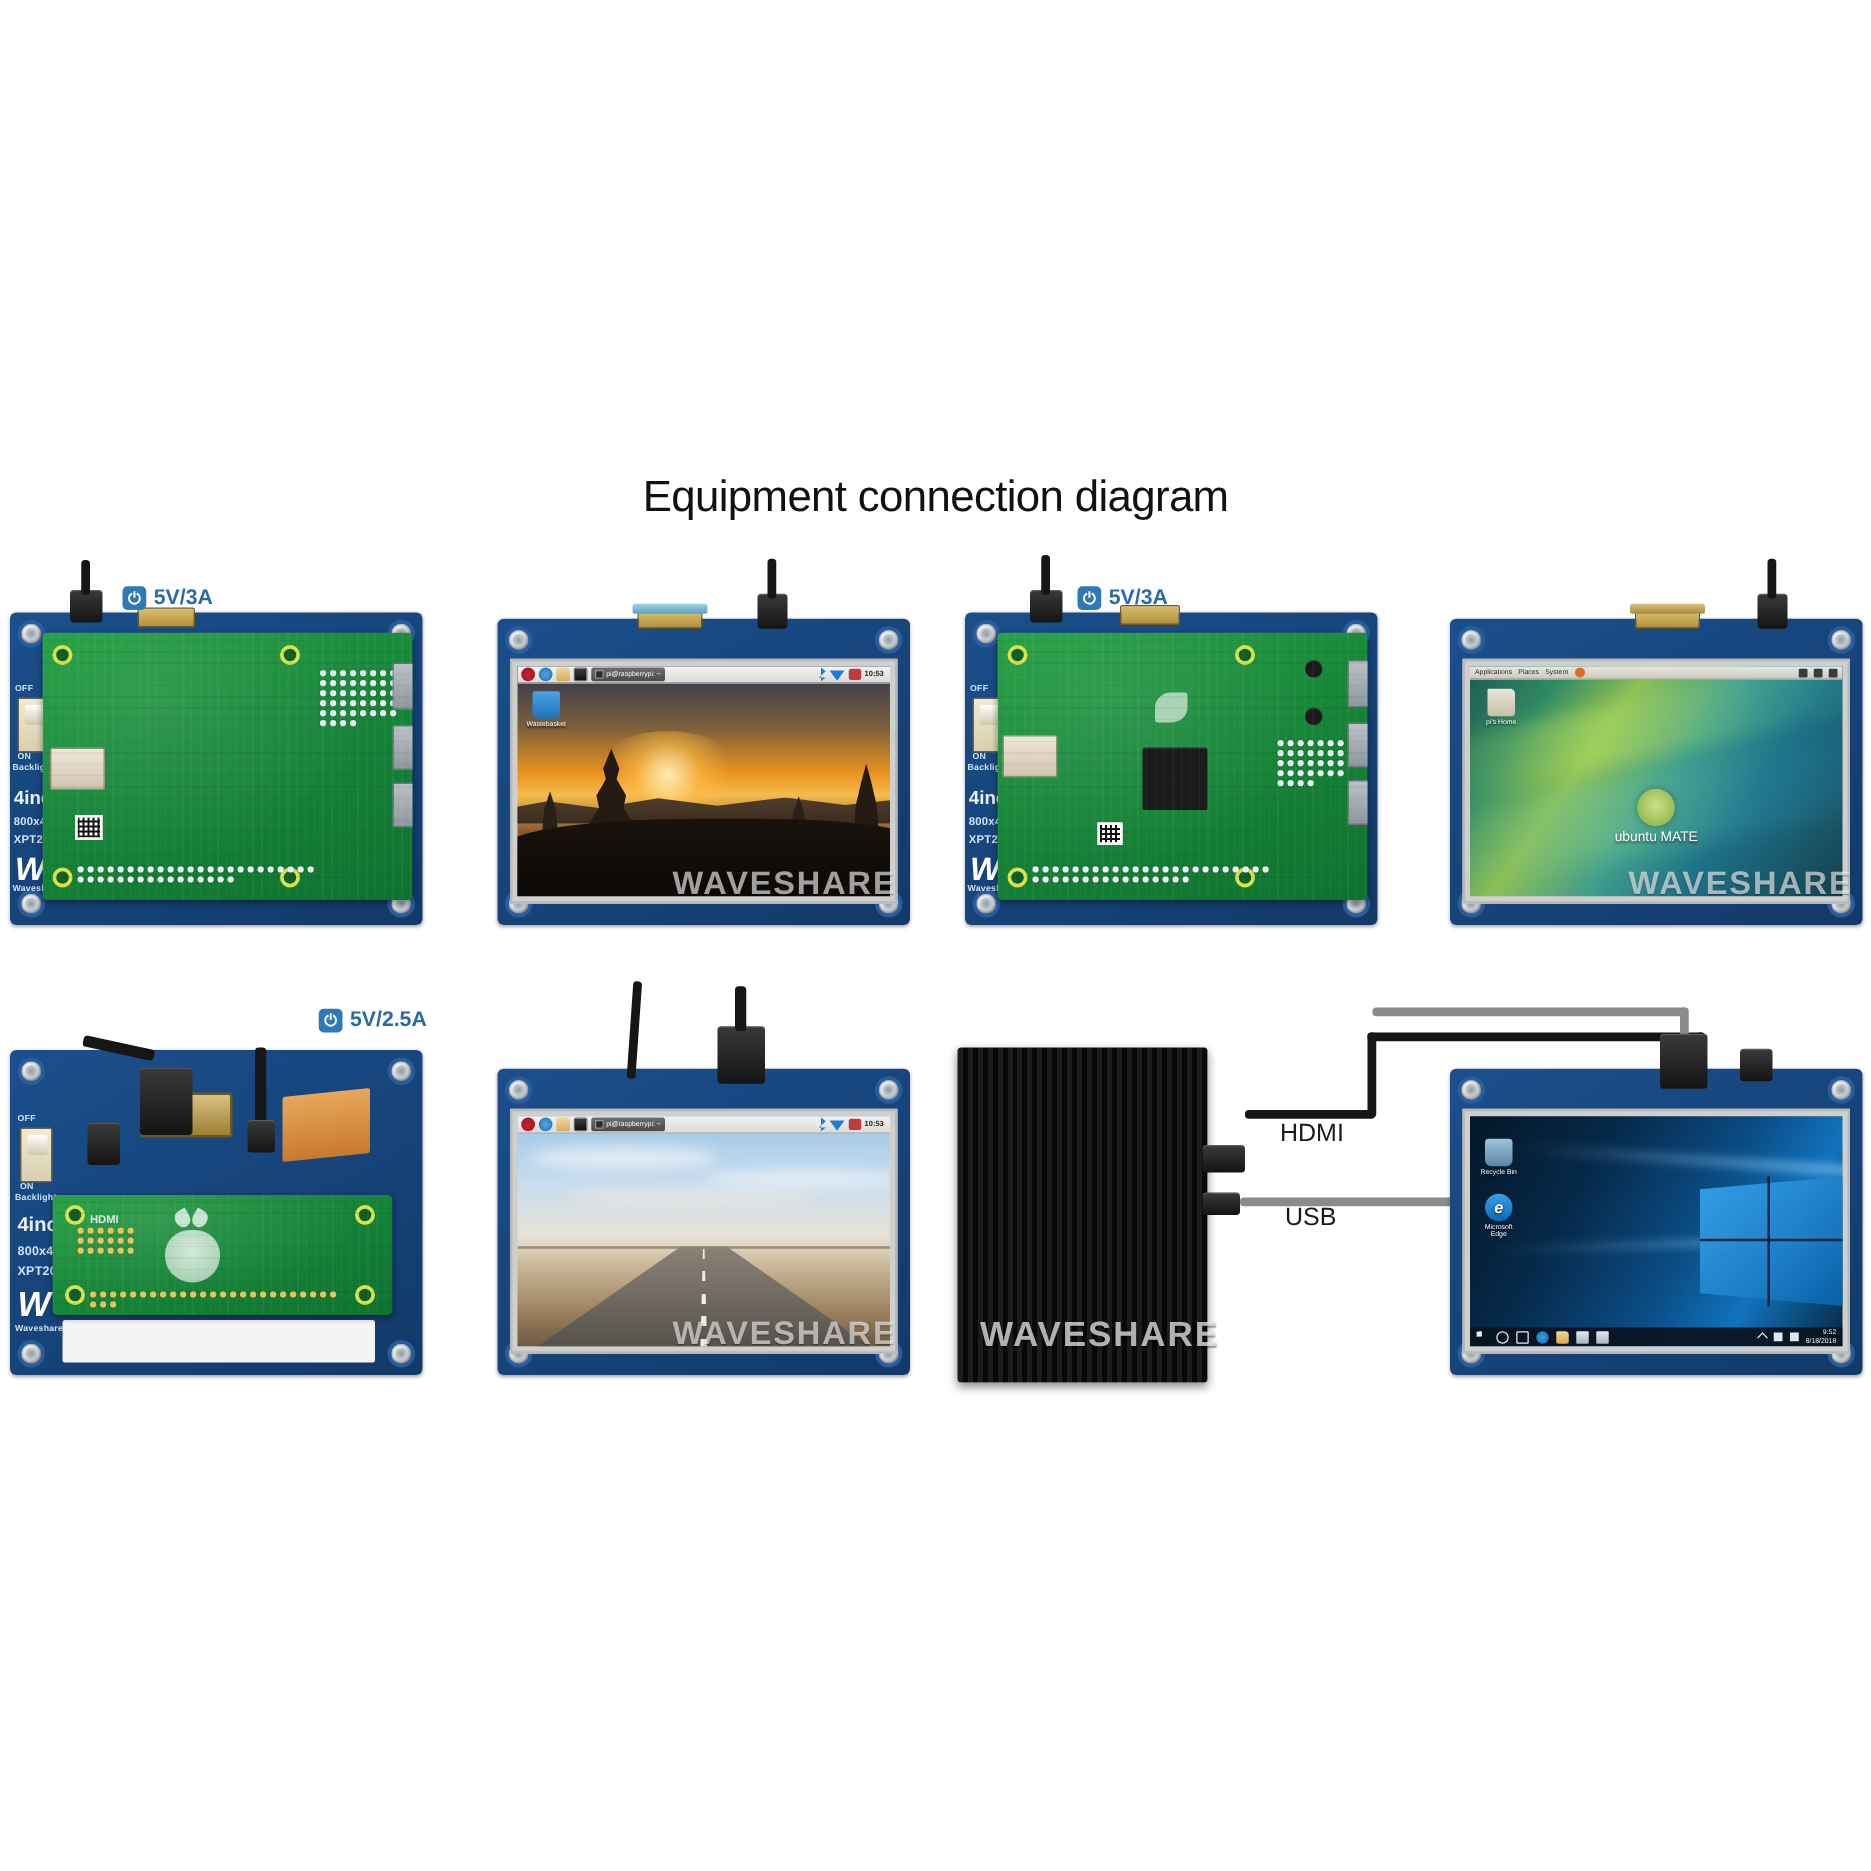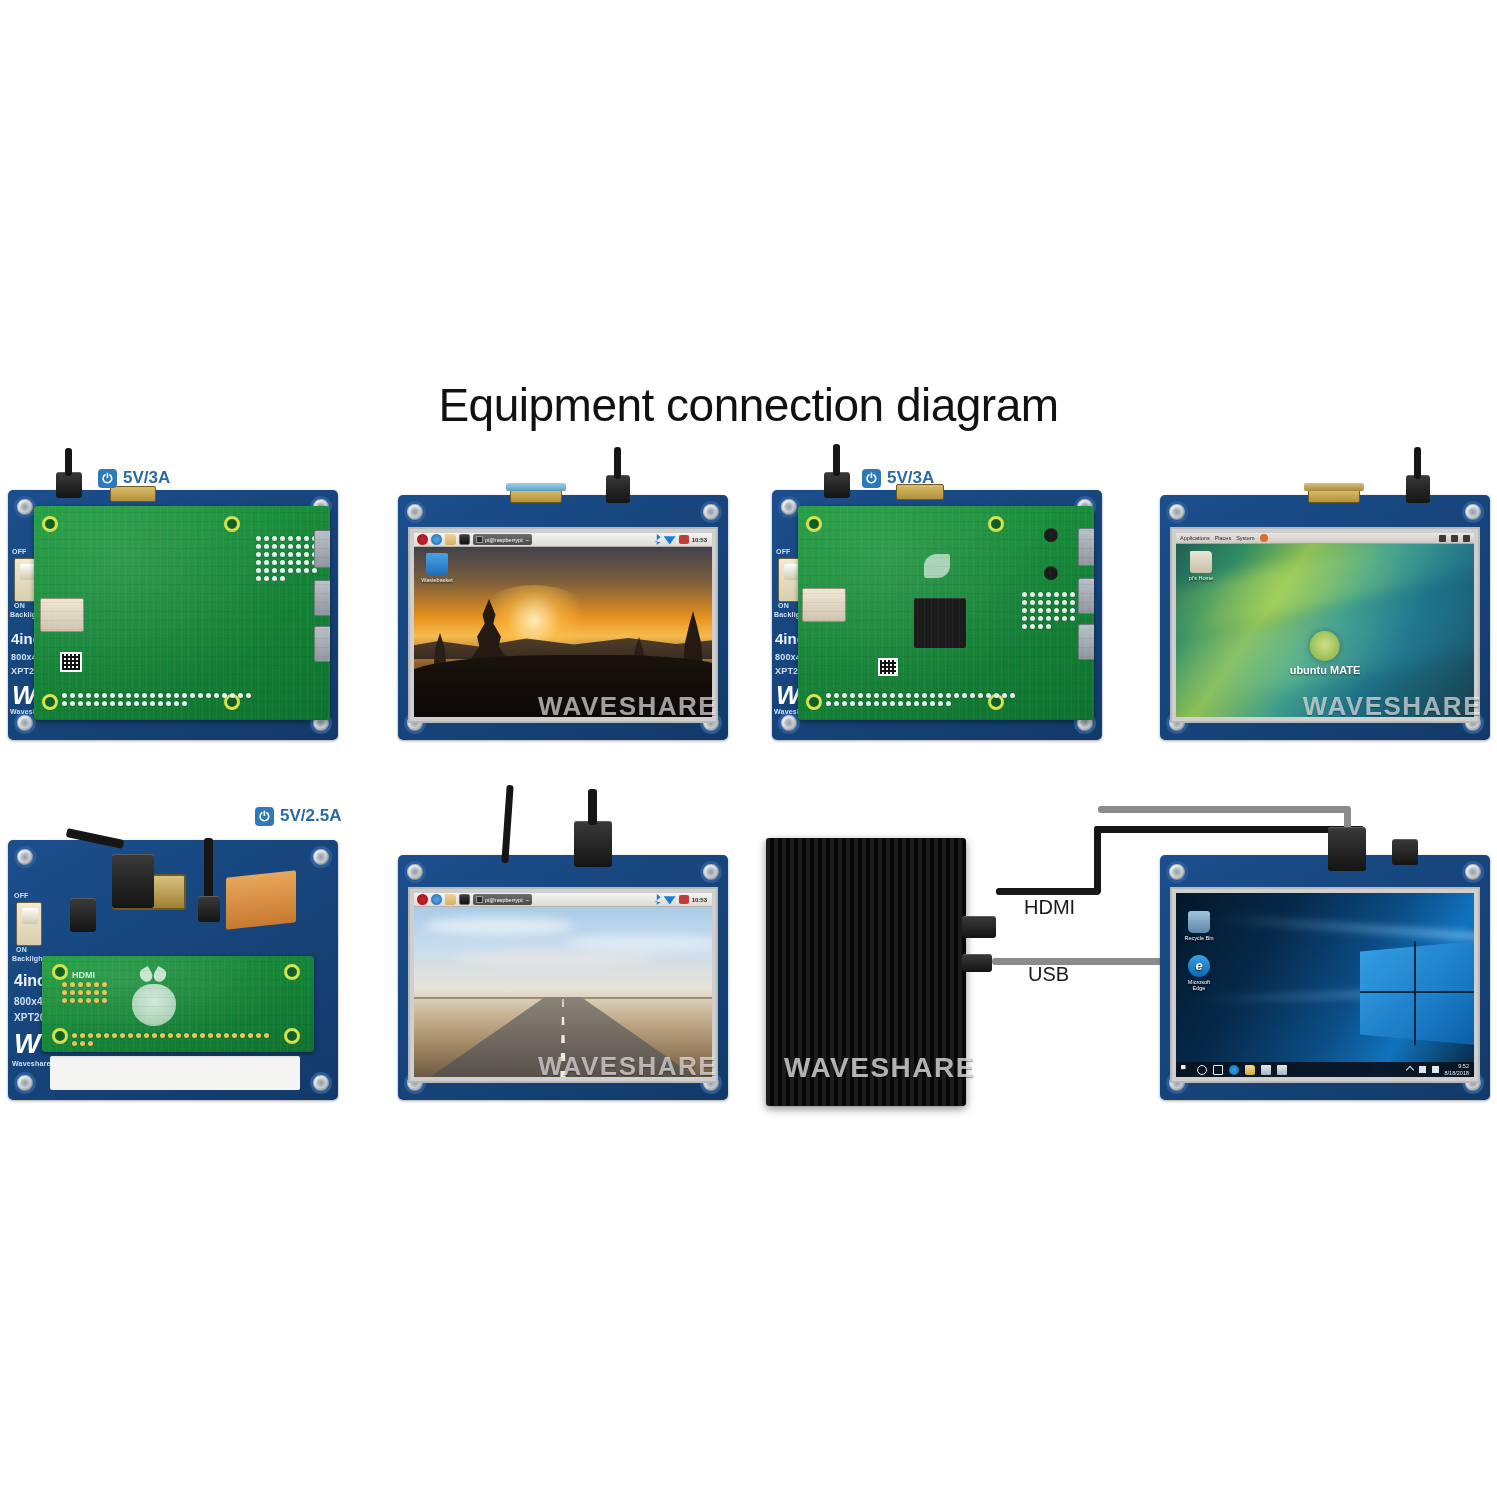--- a/index.html
+++ b/index.html
@@ -9,21 +9,21 @@
     font-family: "Liberation Sans", sans-serif;
     overflow: hidden;
     position: relative;
   }
 
   
   #title {
     position: absolute;
     left: 0; top: 378px; width: 1497px;
     text-align: center;
-    font-size: 46px;
+    font-size: 35px;
     font-weight: 400;
     color: #111;
     letter-spacing: -0.5px;
     font-family: "Liberation Sans", sans-serif;
   }
 
   
   .panel { position: absolute; }
 
   
@@ -535,21 +535,21 @@
     <div class="corner-screw" style="left:6px;bottom:6px;"></div>
     <div class="corner-screw" style="right:6px;bottom:6px;"></div>
 
     <div class="screenwrap" style="left:10px;top:32px;width:310px;height:196px;">
       <div class="screen" style="background:linear-gradient(125deg,#1f5a52 0%,#2f8a63 18%,#8fbf52 34%,#3f9e8c 52%,#1d6f86 70%,#16414f 100%);">
         <div style="position:absolute;left:-40px;top:18px;width:420px;height:48px;background:linear-gradient(90deg,rgba(160,210,90,.0),rgba(175,220,100,.55),rgba(90,190,160,.2),rgba(0,0,0,0));transform:rotate(-13deg);filter:blur(7px);"></div>
         <div style="position:absolute;left:-40px;top:82px;width:420px;height:60px;background:linear-gradient(90deg,rgba(60,170,170,.0),rgba(120,200,150,.45),rgba(40,140,170,.3),rgba(0,0,0,0));transform:rotate(-10deg);filter:blur(9px);"></div>
 
         <div style="position:absolute;left:50%;top:98px;transform:translateX(-50%);text-align:center;">
           <div style="width:30px;height:30px;margin:0 auto 3px;border-radius:50%;background:radial-gradient(circle at 50% 45%,#cfe08a,#7fae3b);box-shadow:0 0 6px rgba(0,0,0,.3);"></div>
-          <div style="color:#fff;font-size:11px;font-weight:bold;text-shadow:0 1px 2px rgba(0,0,0,.55);">ubuntu MATE</div>
+          <div style="color:#fff;font-size:11px;font-weight:normal;text-shadow:0 1px 2px rgba(0,0,0,.55);">ubuntu MATE</div>
         </div>
 
         <div class="desk-ico" style="left:8px;top:18px;">
           <div class="g" style="background:linear-gradient(#e9e4d6,#c7bfa8);border-radius:1px 4px 3px 3px;"></div>
           <span>pi's Home</span>
         </div>
 
         <div class="mate-bar">
           <span>Applications</span>
           <span>Places</span>

